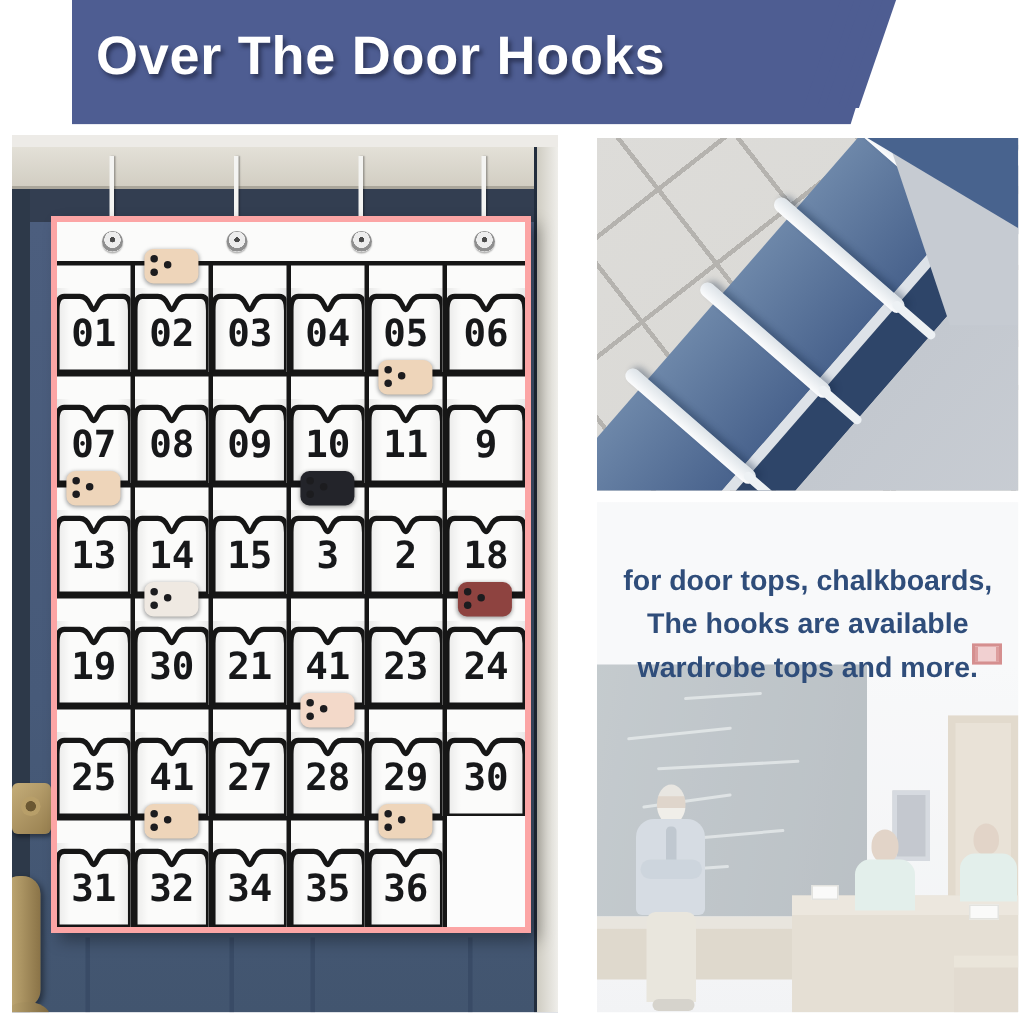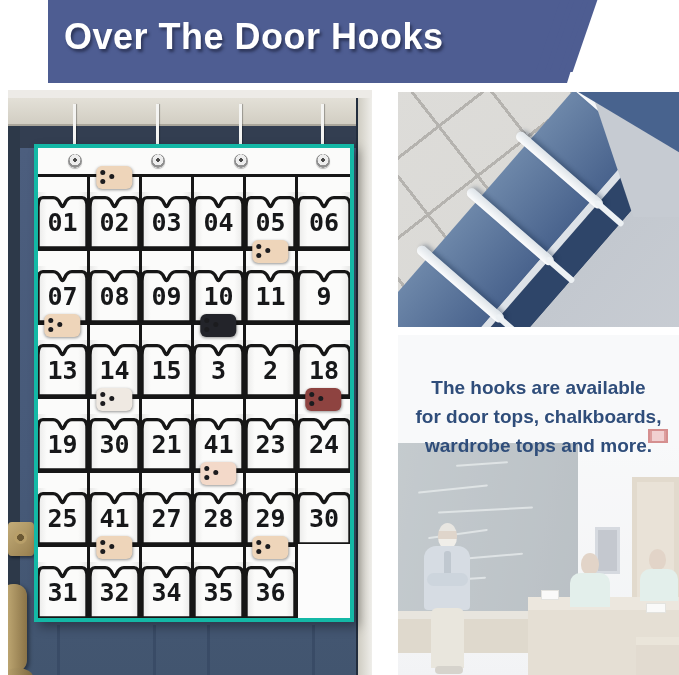--- a/index.html
+++ b/index.html
@@ -22,21 +22,21 @@
   .door-dark-top{position:absolute;left:0;top:36px;width:100%;height:22px;background:#333e51;}
   .door-body{position:absolute;left:0;top:58px;width:100%;bottom:0;
              background:linear-gradient(180deg,#4c5e7e 0%,#475a79 60%,#42556f 100%);}
   .door-jamb-left{position:absolute;left:0;top:36px;width:12px;bottom:0;background:#2d3949;}
   .frame-right{position:absolute;right:0;top:8px;width:16px;bottom:0;
                background:linear-gradient(90deg,#222d3d 0,#222d3d 2px,#cfccc2 2px,#efeeea 100%);}
   .wire{position:absolute;top:14px;height:56px;width:3px;background:#f4f4f2;box-shadow:1px 0 1px rgba(0,0,0,.3);}
   .groove{position:absolute;bottom:0;width:3px;height:50px;background:#394b66;}
 
   .organizer{position:absolute;left:26px;top:54px;width:320px;height:478px;background:#fcfcfc;
-             border:4px solid #14b8a6;box-sizing:border-box;box-shadow:5px 5px 10px rgba(0,0,0,.35);padding-left:16px;}
+             border:4px solid #fca5a5;box-sizing:border-box;box-shadow:5px 5px 10px rgba(0,0,0,.35);padding-left:16px;}
   .org-header{position:absolute;left:0;top:0;width:100%;height:26px;background:#fbfbfa;}
   .grommet{position:absolute;top:6px;width:14px;height:14px;border-radius:50%;transform:translateX(-50%);
            background:radial-gradient(circle at 50% 42%,#4a4a4a 0 16%,#ededed 17% 50%,#8f8f8f 52% 72%,#d6d6d6 73%);
            box-shadow:0 1px 1px rgba(0,0,0,.3);}
   .pocket-grid{position:absolute;left:0;top:26px;right:0;bottom:0;display:grid;
                grid-template-columns:repeat(6,1fr);grid-template-rows:repeat(6,1fr);}
   .cell{position:relative;border-top:3px solid #161616;border-right:3px solid #161616;background:#fbfbfa;}
   .cell:nth-child(6n){border-right:none;}
   .pocketwrap{position:absolute;left:0;right:0;top:15px;bottom:0;}
   .pocketwrap svg{width:100%;height:100%;display:block;}
@@ -507,19 +507,19 @@
     <div class="torso" style="left:242px;top:234px;width:38px;height:32px;"></div>
     <div class="prof-head"></div>
     <div class="prof-shirt"></div>
     <div class="prof-tie"></div>
     <div class="prof-arms"></div>
     <div class="prof-pants"></div>
     <div class="prof-shoe"></div>
     <div class="wash"></div>
     <div class="exit-sign"></div>
     <div class="caption" style="color: rgb(47, 77, 122);">
+      <div>for door tops, chalkboards,</div>
       <div>The hooks are available</div>
-      <div>for door tops, chalkboards,</div>
       <div>wardrobe tops and more.</div>
     </div>
   </div>
 
 </div>
 
 </body></html>

